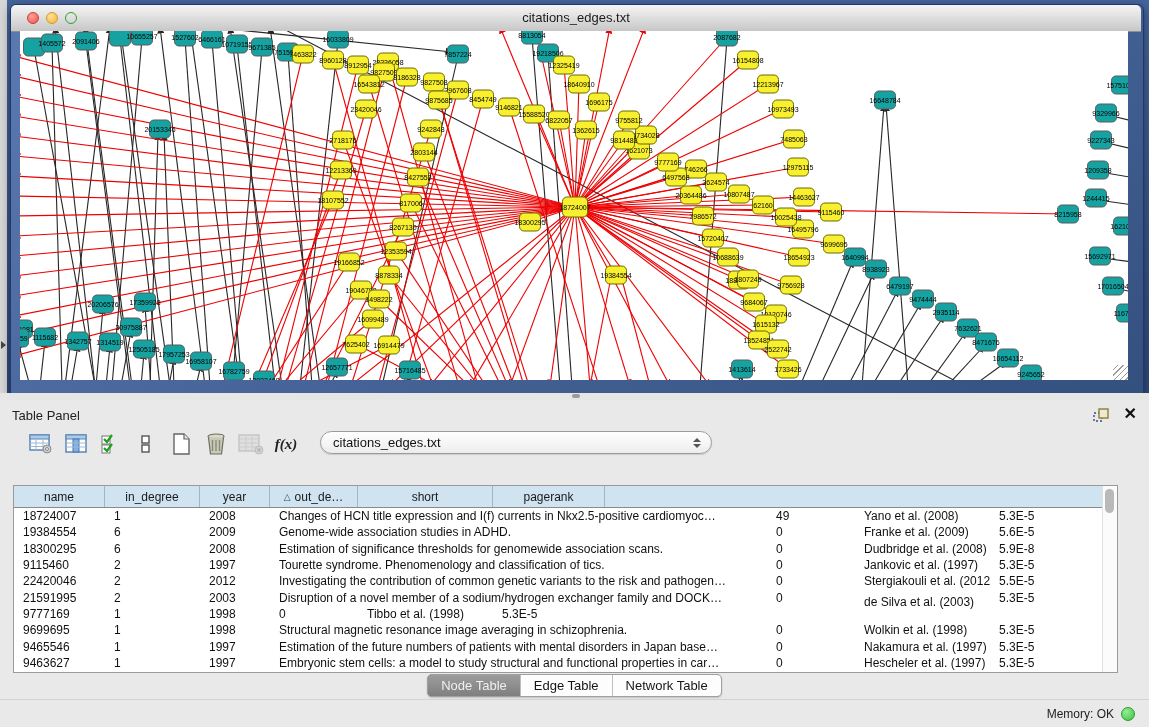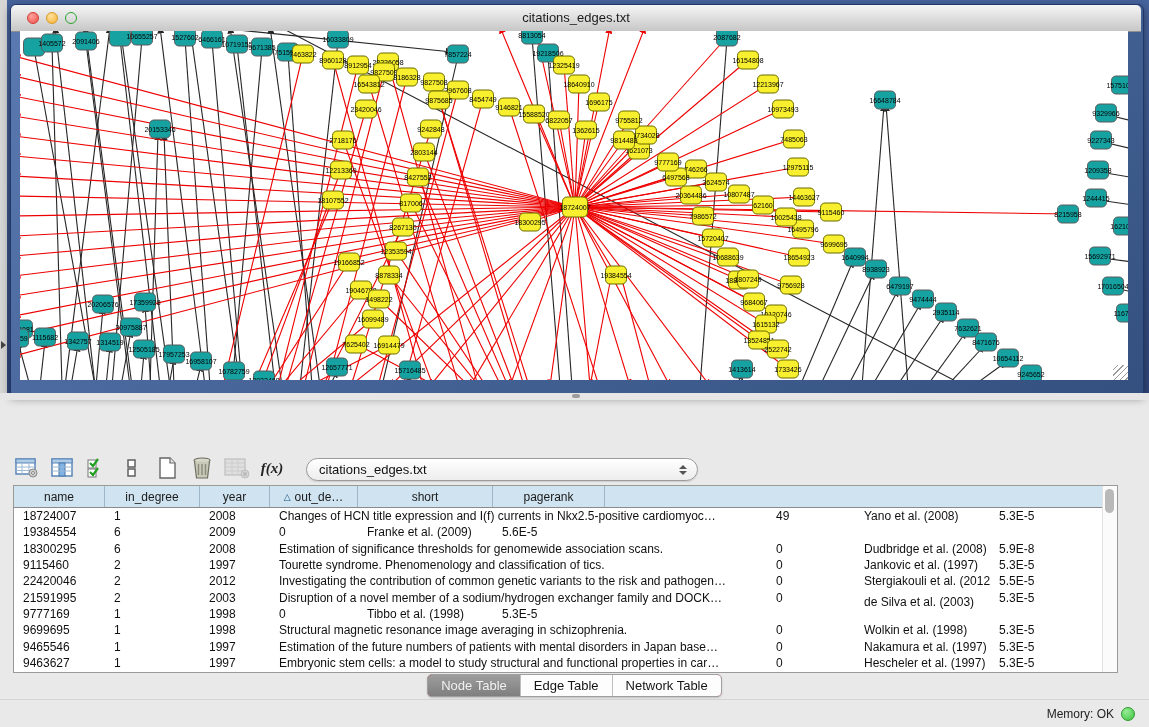--- a/index.html
+++ b/index.html
@@ -27,21 +27,21 @@
     background:repeating-linear-gradient(135deg,transparent 0 3px,#9a9a9a 3px 4px);}
   .nodelabel{font-size:7px;fill:#000;}
   .divider{position:absolute;left:0;top:393px;width:1149px;height:7px;background:#e6e6e6;}
   .divider-handle{position:absolute;left:572px;top:1px;width:8px;height:4px;background:#9b9b9b;border-radius:2px;}
   
   .panel-titlebar{position:absolute;left:0;top:400px;width:1149px;height:31px;background:#e9e9e9;}
   .panel-title{position:absolute;left:12px;top:0;line-height:31px;font-size:13px;color:#222;}
   .panel-float{position:absolute;right:38px;top:7px;width:18px;height:16px;}
   .panel-close{position:absolute;right:12px;top:4px;font-size:16px;font-weight:bold;color:#111;cursor:default;}
   .toolbar{position:absolute;left:0;top:431px;width:919px;height:50px;background:#e9e9e9;
-    display:flex;align-items:flex-end;padding-left:14px;box-sizing:border-box;}
+    display:flex;align-items:flex-start;padding-left:28px;box-sizing:border-box;}
   .tbtn{width:26px;height:26px;margin-right:9px;display:flex;align-items:center;justify-content:center;}
   .fx{font-family:"Liberation Serif",serif;font-style:italic;font-weight:bold;font-size:15px;color:#222;}
   .combo{width:392px;height:23px;margin-left:12px;border:1px solid #9b9b9b;border-radius:12px;
     background:linear-gradient(#ffffff,#ededed);display:flex;align-items:center;
     padding:0 10px 0 12px;font-size:13px;color:#111;box-shadow:0 1px 1px rgba(0,0,0,.12);box-sizing:border-box;}
   .combo-val{flex:1;}
   .combo-arrows{display:flex;flex-direction:column;align-items:center;gap:2px;}
   .combo-arrows i{width:0;height:0;border-left:4px solid transparent;border-right:4px solid transparent;display:block;}
   .arr-up{border-bottom:4px solid #555;}
   .arr-dn{border-top:4px solid #555;}
@@ -761,20 +761,30 @@
         </svg>
         <div class="grip"></div>
       </div>
     </div>
   </div>
 
   <div class="divider">
     <div class="divider-handle"></div>
   </div>
 
+  <div class="panel-titlebar">
+    <span class="panel-title">Table Panel</span>
+    <span class="panel-float">
+      <svg width="18" height="16" viewBox="0 0 18 16">
+        <rect x="1" y="6" width="8" height="8" fill="none" stroke="#33507f" stroke-width="1.4" stroke-dasharray="2 2"></rect>
+        <rect x="6" y="2" width="9" height="9" fill="#efe9d2" stroke="#8a7f3c" stroke-width="1.4"></rect>
+      </svg>
+    </span>
+    <span class="panel-close">✕</span>
+  </div>
 
   <div class="toolbar">
     <span class="tbtn">
       <svg width="24" height="22" viewBox="0 0 24 22">
         <rect x="1" y="2" width="19" height="15" fill="#fff" stroke="#5b85b8" stroke-width="1.5"></rect>
         <rect x="1" y="2" width="19" height="4" fill="#aecbe8" stroke="#5b85b8"></rect>
         <path d="M1 10h19M1 13.5h19M7 6v11M14 6v11" stroke="#9db8d4" stroke-width="1"></path>
         <circle cx="18" cy="16" r="4" fill="#cfcfcf" stroke="#8a8a8a"></circle>
         <circle cx="18" cy="16" r="1.5" fill="#efefef" stroke="#8a8a8a"></circle>
       </svg>
@@ -848,20 +858,21 @@
           <div class="td" style="width: 70px;">2008</div>
           <div class="td" style="width: 497px;">Changes of HCN title expression and I(f) currents in Nkx2.5-positive cardiomyoc…</div>
           <div class="td" style="width: 88px;">49</div>
           <div class="td" style="width: 135px;">Yano et al. (2008)</div>
           <div class="td" style="width: 112px;">5.3E-5</div>
         </div>
         <div class="tr">
           <div class="td" style="width: 91px;">19384554</div>
           <div class="td" style="width: 95px;">6</div>
           <div class="td" style="width: 70px;">2009</div>
+          <div class="td" style="width: 497px;">Genome-wide association studies in ADHD.</div>
           <div class="td" style="width: 88px;">0</div>
           <div class="td" style="width: 135px;">Franke et al. (2009)</div>
           <div class="td" style="width: 112px;">5.6E-5</div>
         </div>
         <div class="tr">
           <div class="td" style="width: 91px;">18300295</div>
           <div class="td" style="width: 95px;">6</div>
           <div class="td" style="width: 70px;">2008</div>
           <div class="td" style="width: 497px;">Estimation of significance thresholds for genomewide association scans.</div>
           <div class="td" style="width: 88px;">0</div>

